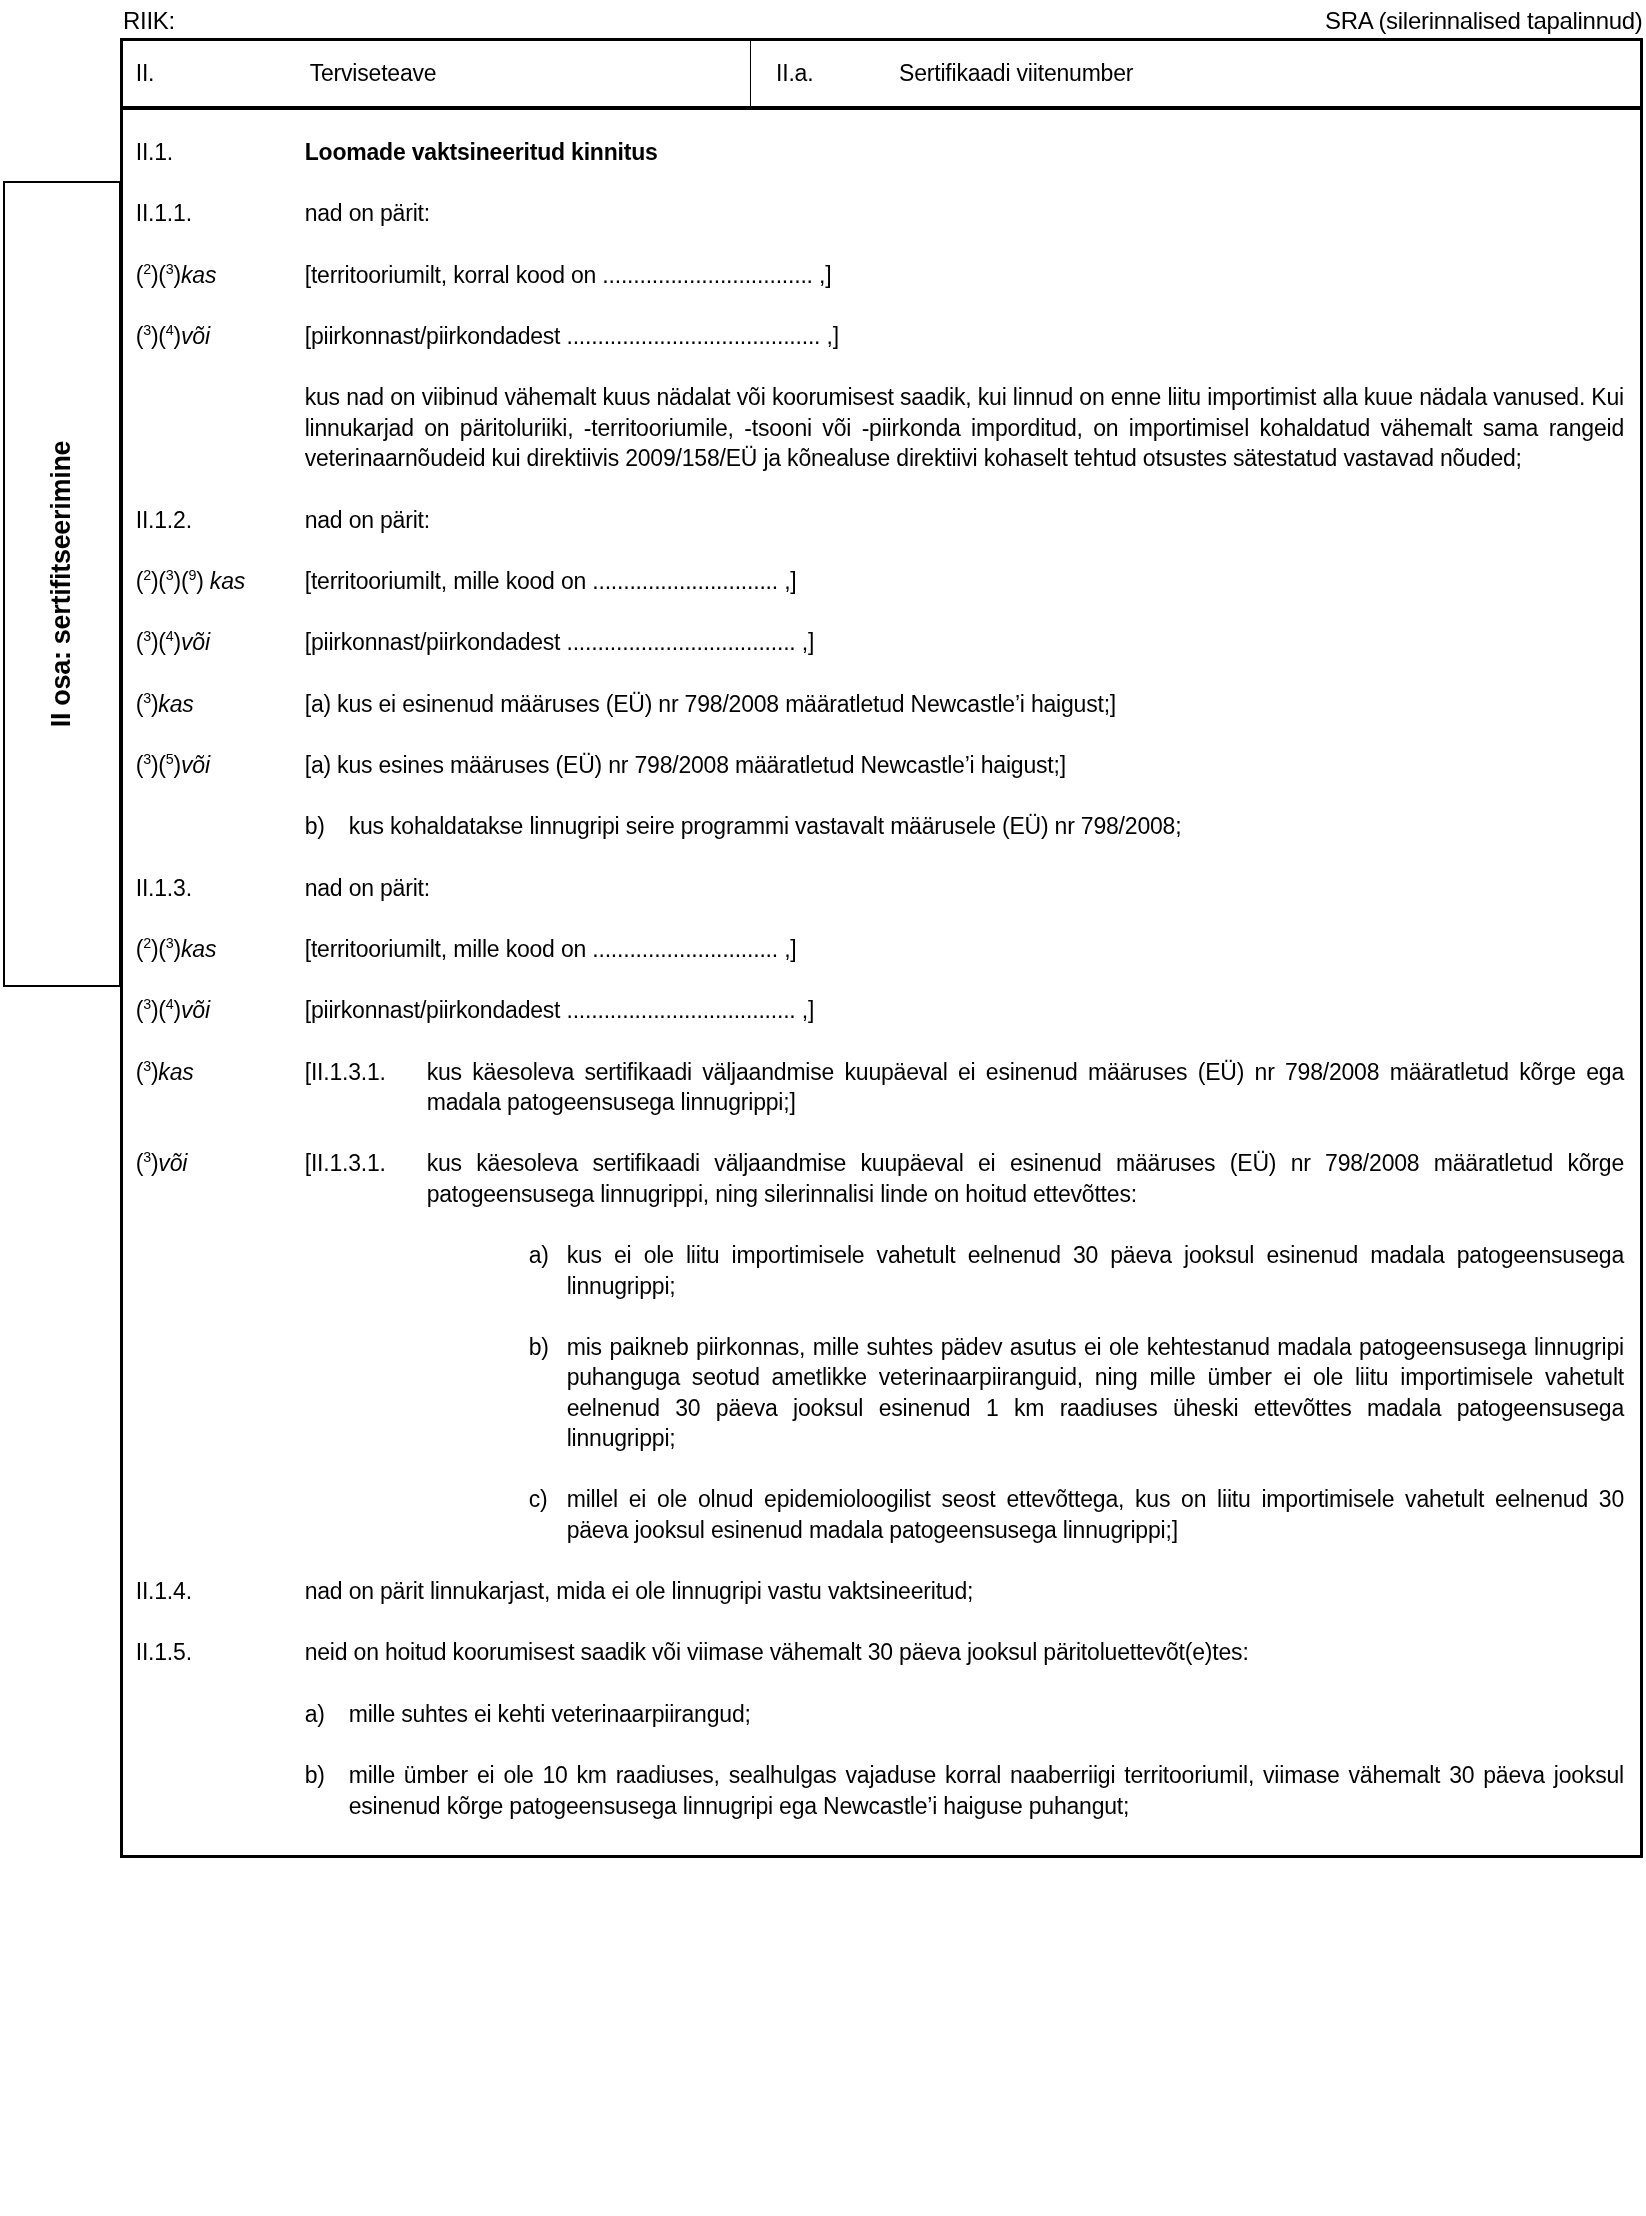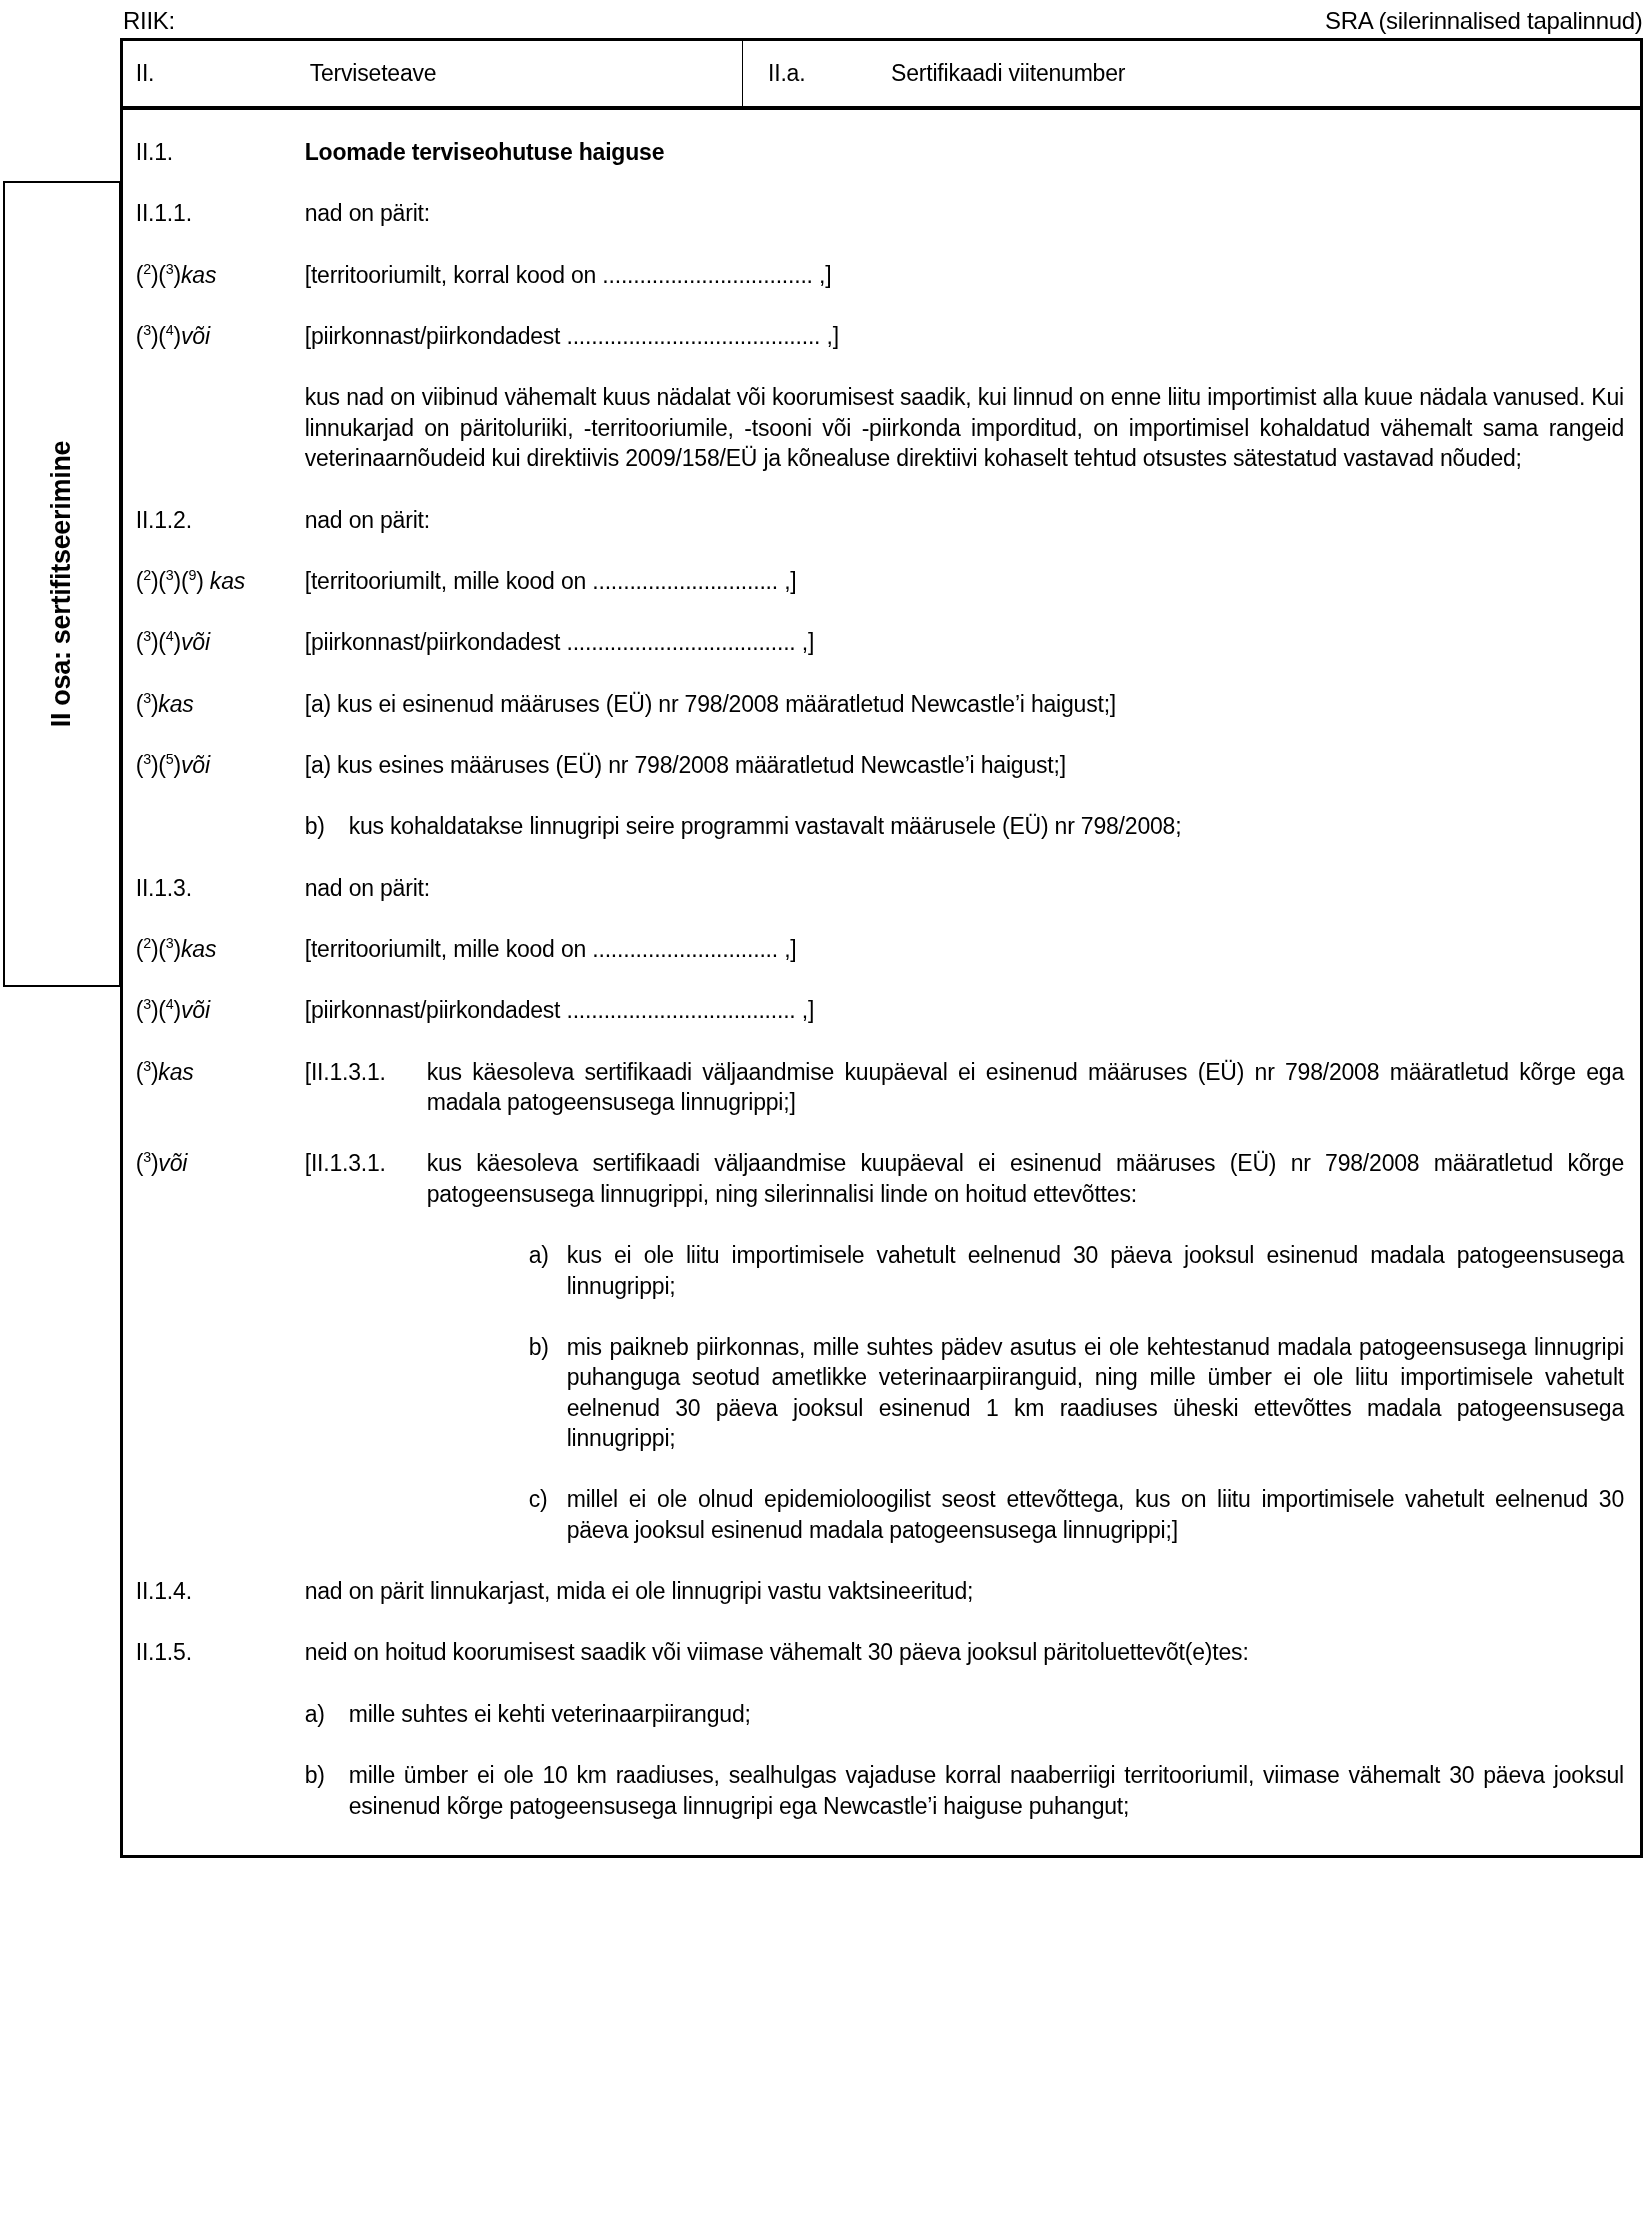--- a/index.html
+++ b/index.html
@@ -11,21 +11,21 @@
   }
   .topbar {
     position:absolute; top:4.6px; left:123px; right:3.5px;
     display:flex; justify-content:space-between; align-items:flex-end;
     font-weight:normal; font-size:24px; letter-spacing:-0.3px;
   }
   .doc-table {
     position:absolute; left:120px; top:38px; width:1523px;
     border:3.5px solid #000; box-sizing:border-box; background:#fff;
   }
-  .hdr-row { display:flex; border-bottom:4px solid #000; height:65px; align-items:center; }
+  .hdr-row { display:flex; border-bottom:4px solid #000; height:65px; align-items:center;gap:8px; }
   .hcell { display:flex; align-items:center; height:100%; box-sizing:border-box; }
   .hc1 { flex:0 0 619px; padding-left:12.7px; }
   .hc1 .hnum { width:174px; }
   .hc2 { flex:0 0 559px; border-left:1.7px solid #000; padding-left:25px; }
   .hc2 .hnum { width:123px; }
   .hc3 { flex:1 1 auto; border-left:1.7px solid #000; padding-left:12.7px; position:relative; }
   .hc3 .diag {
     position:absolute; top:0; left:0; right:0; bottom:0;
     background-image:linear-gradient(to top right,
       transparent calc(50% - 1.2px), #000 calc(50% - 1.2px),
@@ -73,21 +73,21 @@
       <span>Terviseteave</span>
     </div>
     <div class="hcell hc2">
       <span class="hnum">II.a.</span>
       <span>Sertifikaadi viitenumber</span>
     </div>
   </div>
   <div class="body-cell" id="body-cell">
       <div class="row bold">
         <span class="lbl">II.1.</span>
-        <span class="txt" style="display: block;">Loomade terviseohutuse haiguse</span>
+        <span class="txt" style="display: block;">Loomade vaktsineeritud kinnitus</span>
       </div>
       <div class="row">
         <span class="lbl">II.1.1.</span>
         <span class="txt" style="display: block;">nad on pärit:</span>
       </div>
       <div class="row">
         <span class="lbl">(<sup>2</sup>)(<sup>3</sup>)<i>kas</i></span>
         <span class="txt" style="display: block;">[territooriumilt, korral kood on .................................. ,]</span>
       </div>
       <div class="row">

